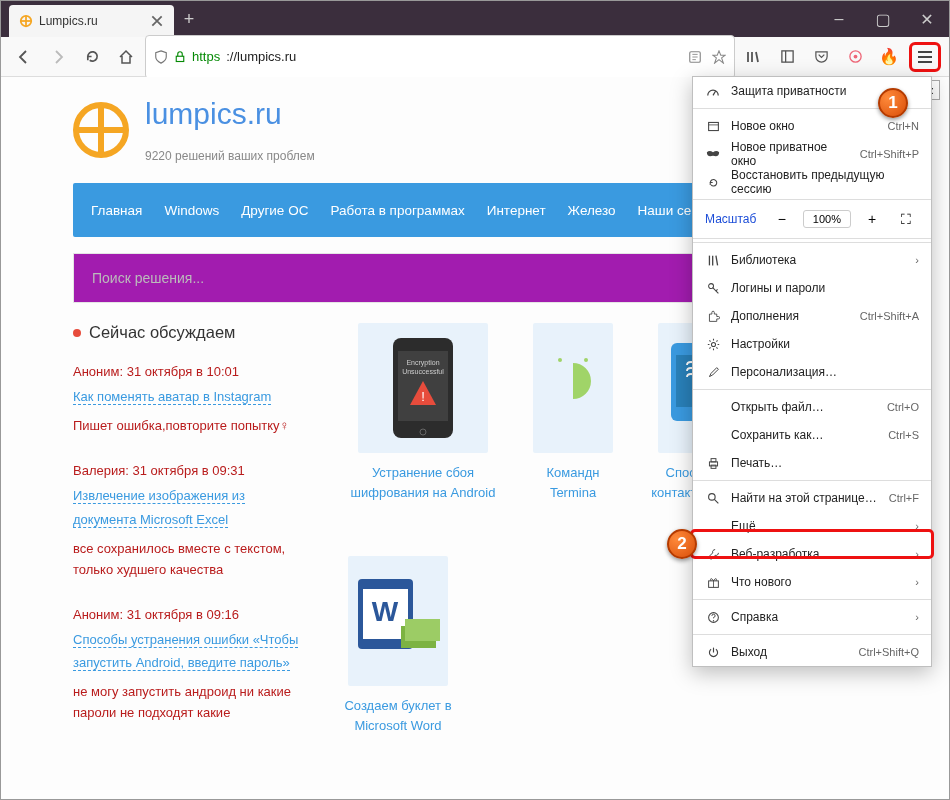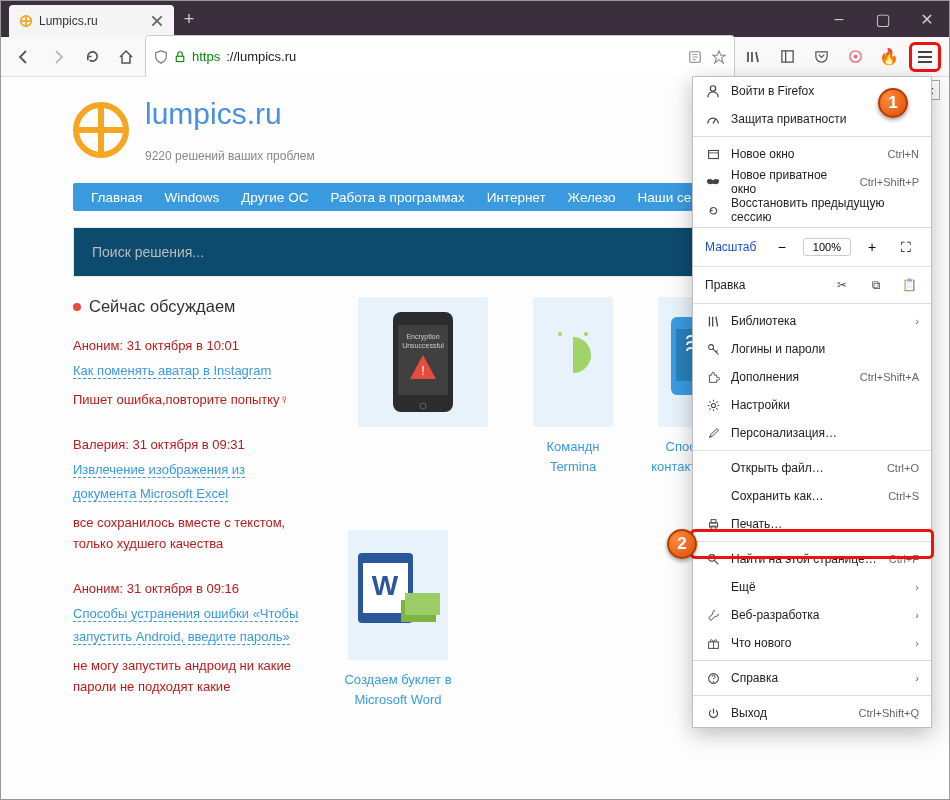--- a/index.html
+++ b/index.html
@@ -27,24 +27,24 @@
 
 .content { flex: 1; overflow: hidden; position: relative; background: #fdfdfd; }
 .site-header { padding: 20px 20px 10px 72px; display: flex; align-items: center; gap: 16px; }
 .logo-circle { width: 56px; height: 56px; border-radius: 50%; border: 6px solid #f5a623; position: relative; display: flex; align-items: center; justify-content: center; }
 .logo-inner::before, .logo-inner::after { content: ''; position: absolute; background: #f5a623; }
 .logo-inner::before { width: 6px; height: 44px; top: 0; left: 19px; }
 .logo-inner::after { width: 44px; height: 6px; top: 19px; left: 0; }
 .site-title { color: #4a90e2; font-size: 30px; font-weight: 400; }
 .site-sub { color: #888; font-size: 12px; margin-top: 18px; }
 
-.navmenu { margin: 10px 72px 16px; height: 28px; background: #3a9ae0; display: flex; align-items: center; padding: 0 18px; gap: 22px; font-size: 13.5px; color: #fff; border-radius: 2px; }
+.navmenu { margin: 10px 72px 16px; height: 54px; background: #3a9ae0; display: flex; align-items: center; padding: 0 18px; gap: 22px; font-size: 13.5px; color: #fff; border-radius: 2px; }
 .navmenu span { cursor: pointer; }
 
-.searchbox { margin: 0 72px 20px; height: 50px; border: 1px solid #e5e5e5; background: #0c4a6e; padding: 0 18px; font-size: 14px; color: #bbb; display: flex; align-items: center; }
+.searchbox { margin: 0 72px 20px; height: 50px; border: 1px solid #e5e5e5; background: #a21caf; padding: 0 18px; font-size: 14px; color: #bbb; display: flex; align-items: center; }
 
 .layout { display: flex; padding: 0 72px; gap: 30px; }
 .sidebar { width: 235px; flex-shrink: 0; }
 .sb-title { font-size: 16.5px; color: #333; margin-bottom: 22px; display: flex; align-items: center; gap: 8px; }
 .red-dot { width: 8px; height: 8px; background: #e74c3c; border-radius: 50%; }
 .disc-item { margin-bottom: 26px; font-size: 13px; }
 .disc-meta { color: #b91c1c; margin-bottom: 6px; }
 .disc-link { color: #3a9ae0; border-bottom: 1px dashed #3a9ae0; display: inline; line-height: 1.8; cursor: pointer; }
 .disc-body { color: #b91c1c; margin-top: 8px; line-height: 1.6; }
 
@@ -249,20 +249,21 @@
             <svg width="90" height="110" viewBox="0 0 90 110">
                 <rect x="15" y="5" width="60" height="100" rx="8" fill="#2c2c2c"></rect>
                 <rect x="20" y="18" width="50" height="70" fill="#404040"></rect>
                 <text x="45" y="32" font-size="7" fill="#ccc" text-anchor="middle">Encryption</text>
                 <text x="45" y="41" font-size="7" fill="#ccc" text-anchor="middle">Unsuccessful</text>
                 <path d="M45 48 L58 72 L32 72 Z" fill="#e74c3c"></path>
                 <text x="45" y="68" font-size="13" fill="#fff" text-anchor="middle">!</text>
                 <circle cx="45" cy="99" r="3" fill="none" stroke="#666"></circle>
               </svg>
           </div>
+          <div class="card-title">Устранение сбоя шифрования на Android</div>
         </div>
         <div class="card" style="width:100px">
           <div class="card-img" style="width:80px">
             <svg width="50" height="100" viewBox="0 0 50 100">
                 <path d="M25 25 a18 18 0 0 1 0 36" fill="#a0d468"></path>
                 <circle cx="12" cy="22" r="2" fill="#a0d468"></circle>
                 <circle cx="38" cy="22" r="2" fill="#a0d468"></circle>
               </svg>
           </div>
           <div class="card-title" style="white-space:pre-line">Командн
@@ -302,29 +303,20 @@
     </div>
   </div>
 </div>
 
 <div class="otk">Отк</div>
 
 <div class="ffmenu">
   <div class="ffmenu-item">
       <span class="icon">
         <svg width="14" height="14" viewBox="0 0 16 16">
-          <circle cx="8" cy="5" r="3" fill="none" stroke="#444" stroke-width="1.4"></circle>
-          <path d="M2 15 a6 6 0 0 1 12 0" fill="none" stroke="#444" stroke-width="1.4"></path>
-        </svg>
-      </span>
-      <span class="label">Войти в Firefox</span>
-    </div>
-  <div class="ffmenu-item">
-      <span class="icon">
-        <svg width="14" height="14" viewBox="0 0 16 16">
           <path d="M2 13 a6 6 0 0 1 12 0" fill="none" stroke="#444" stroke-width="1.4"></path>
           <line x1="8" y1="13" x2="11" y2="8" stroke="#444" stroke-width="1.4"></line>
         </svg>
       </span>
       <span class="label">Защита приватности</span>
     </div>
   <div class="ffmenu-sep"></div>
   <div class="ffmenu-item">
       <span class="icon">
         <svg width="13" height="13" viewBox="0 0 16 16">
@@ -355,26 +347,20 @@
     </div>
   <div class="ffmenu-sep"></div>
   <div class="ffzoom">
     <span class="zlabel">Масштаб</span>
     <button>−</button>
     <span class="zv">100%</span>
     <button>+</button>
     <button>⛶</button>
   </div>
   <div class="ffmenu-sep"></div>
-  <div class="ffedit">
-    <span class="elabel">Правка</span>
-    <span class="ic">✂</span>
-    <span class="ic">⧉</span>
-    <span class="ic">📋</span>
-  </div>
   <div class="ffmenu-sep"></div>
   <div class="ffmenu-item">
       <span class="icon">
         <svg width="13" height="13" viewBox="0 0 16 16">
           <line x1="3" y1="2" x2="3" y2="14" stroke="#444" stroke-width="1.6"></line>
           <line x1="7" y1="2" x2="7" y2="14" stroke="#444" stroke-width="1.6"></line>
           <line x1="11" y1="2" x2="13" y2="14" stroke="#444" stroke-width="1.6"></line>
         </svg>
       </span>
       <span class="label">Библиотека</span>

